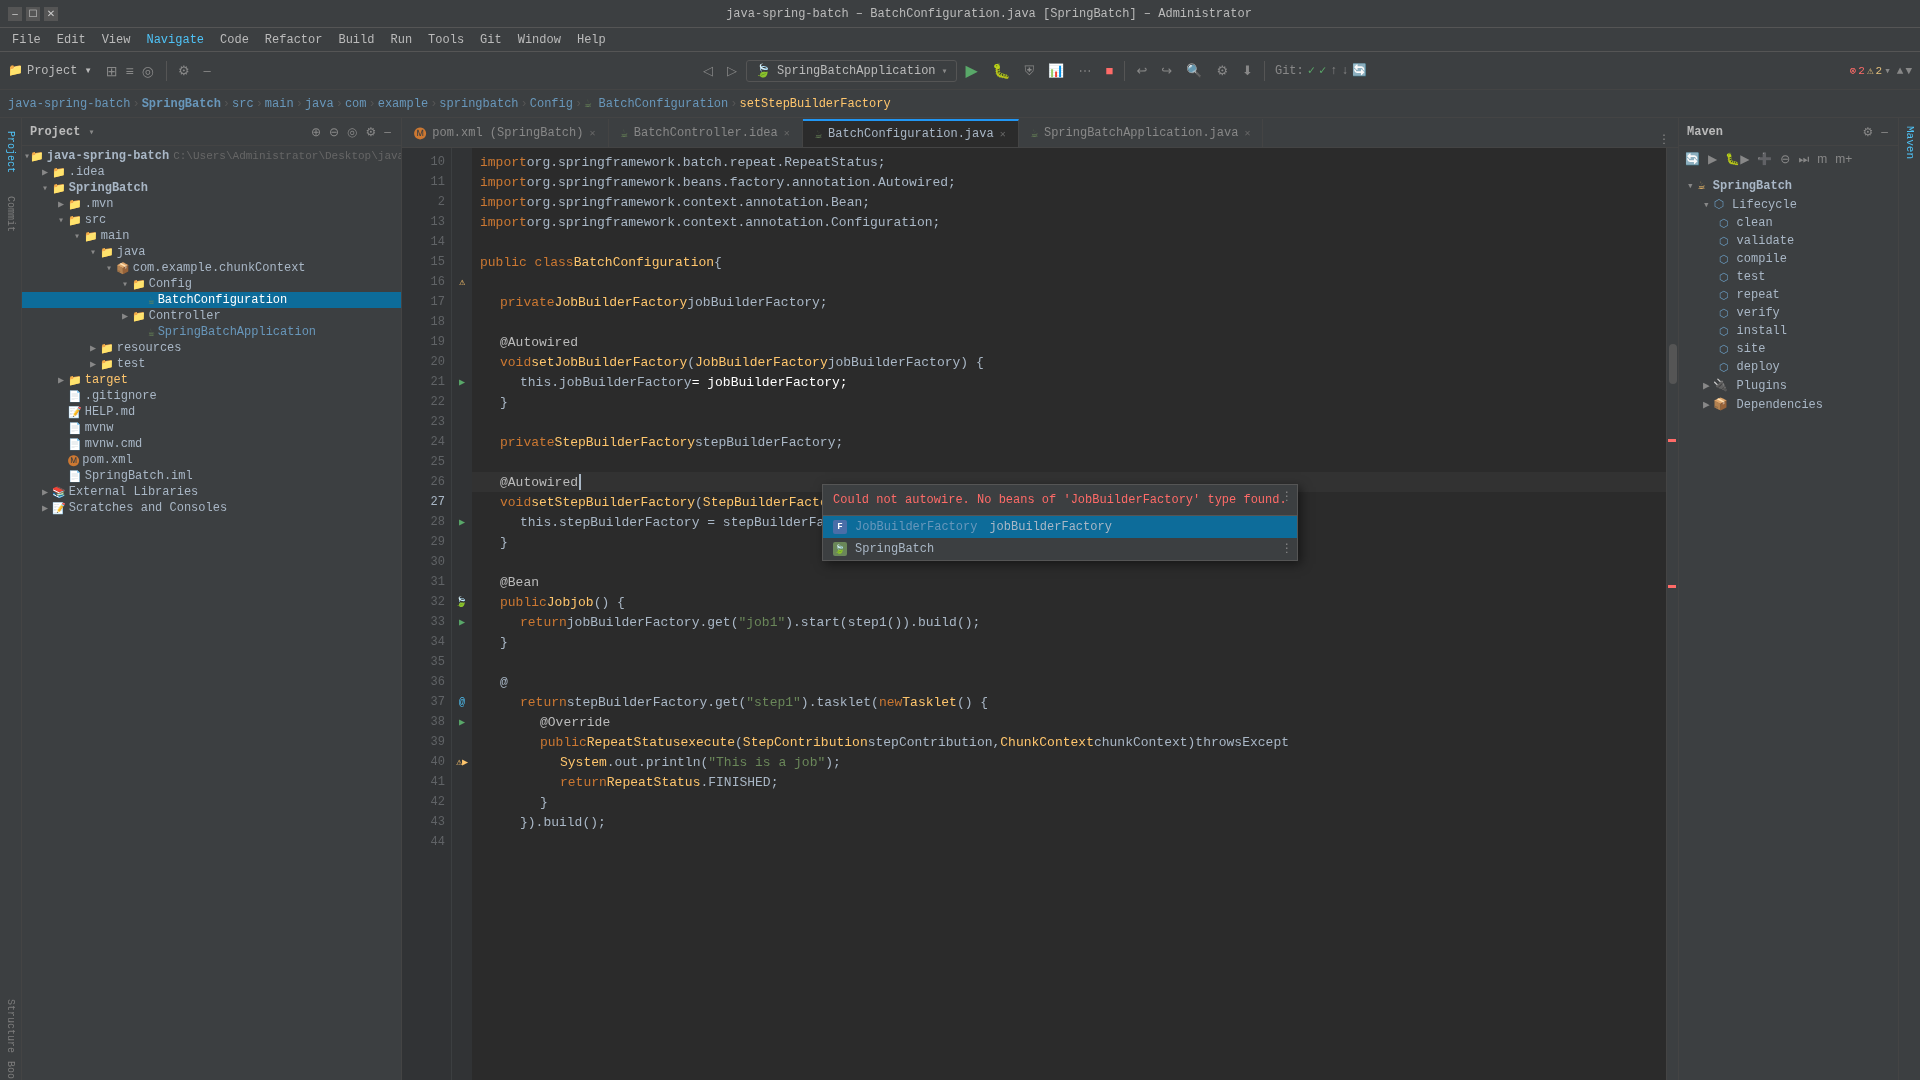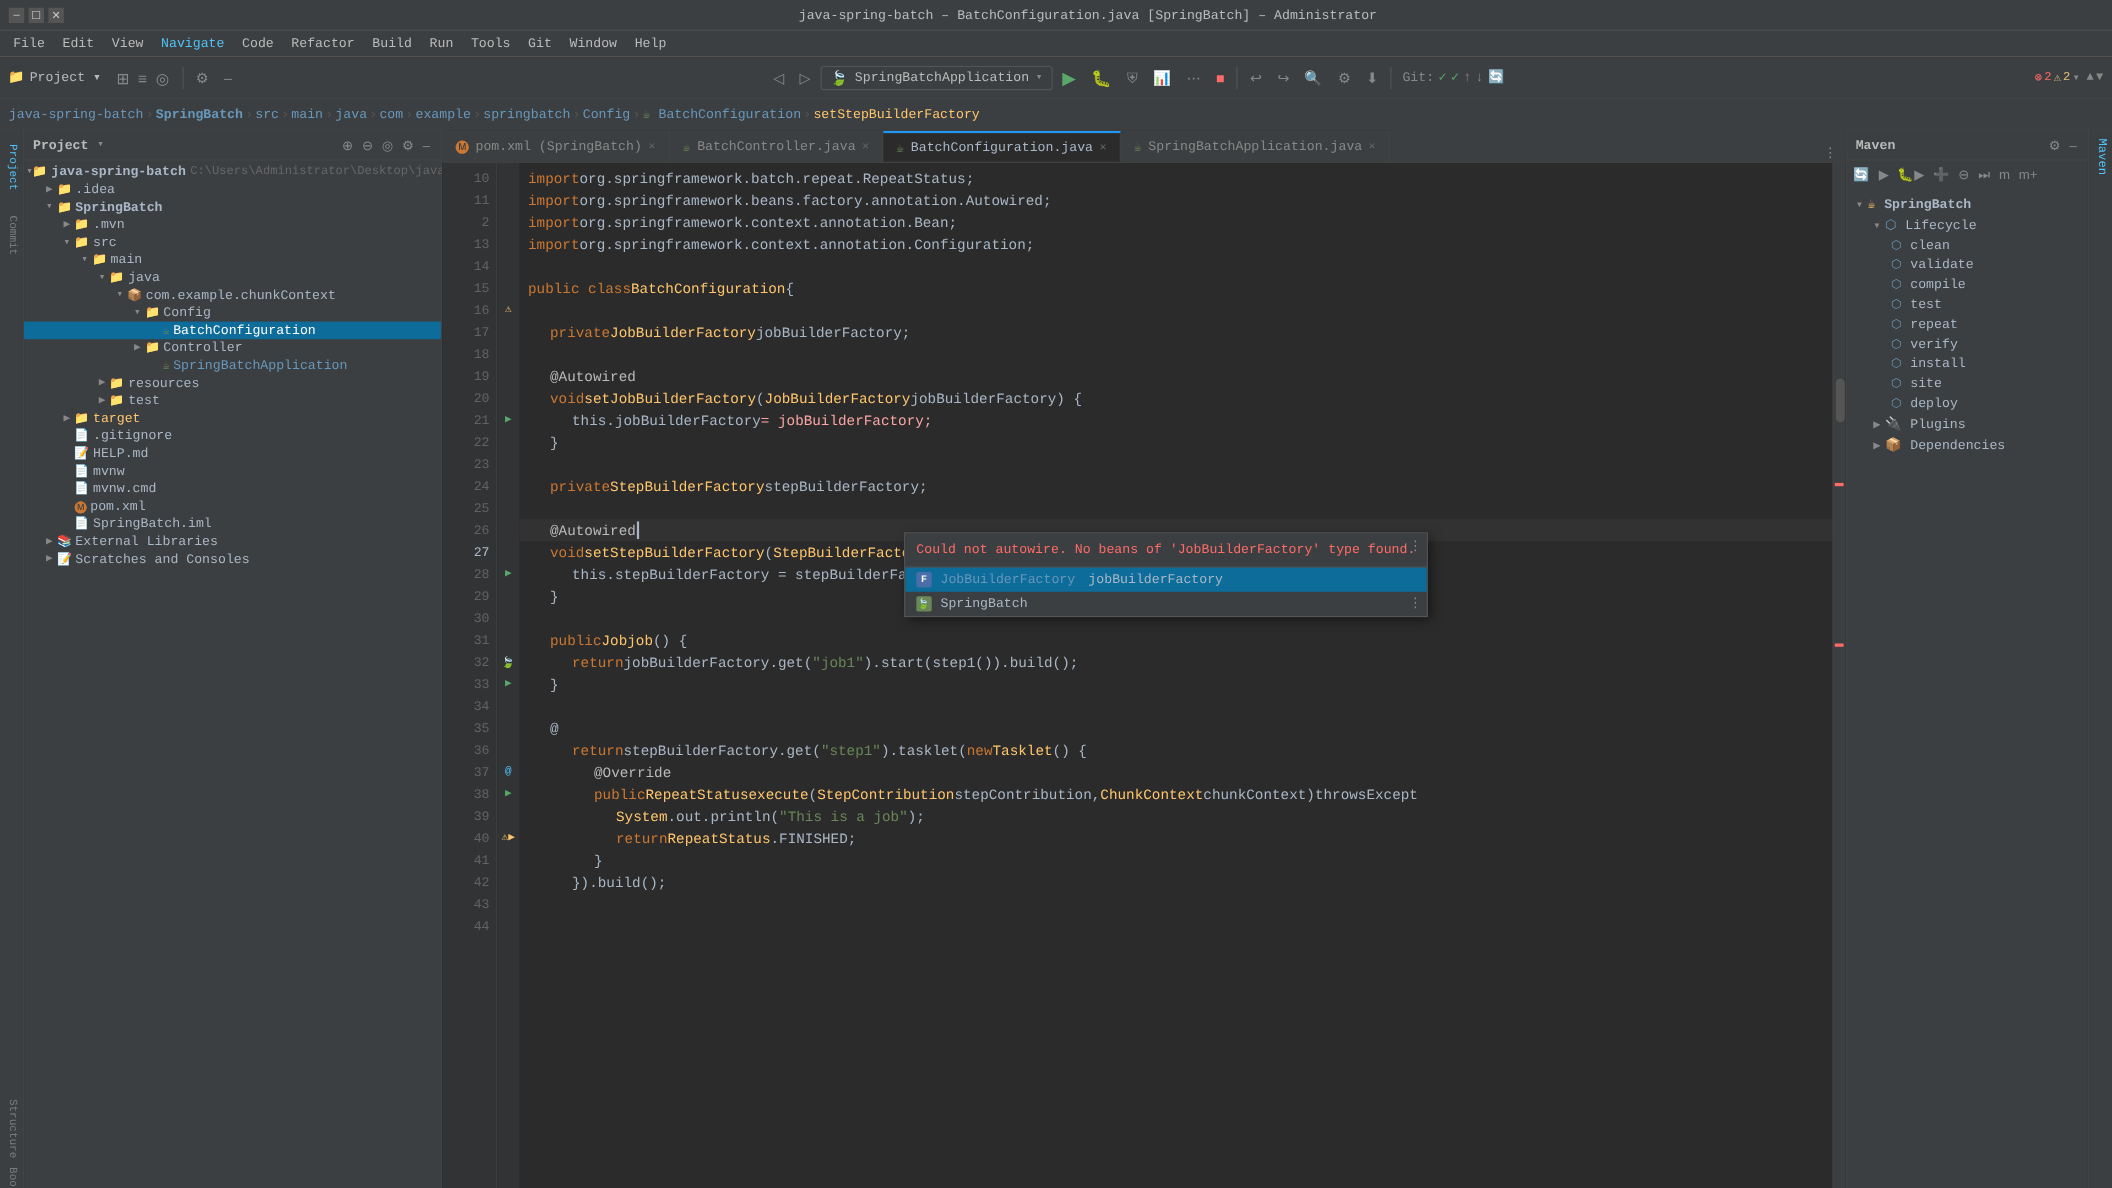--- a/index.html
+++ b/index.html
@@ -418,21 +418,21 @@
   <div class="editor-area">
 
     <div class="editor-tabs">
       <div class="tab">
         <span style="color:#cc7832;">🅜</span>
         <span>pom.xml (SpringBatch)</span>
         <span class="tab-close">✕</span>
       </div>
       <div class="tab">
         <span style="color:#6a8759;">☕</span>
-        <span>BatchController.java</span>
+        <span>BatchController.idea</span>
         <span class="tab-close">✕</span>
       </div>
       <div class="tab active">
         <span style="color:#6a8759;">☕</span>
         <span>BatchConfiguration.java</span>
         <span class="tab-close">✕</span>
       </div>
       <div class="tab">
         <span style="color:#6a8759;">☕</span>
         <span>SpringBatchApplication.java</span>
@@ -542,30 +542,31 @@
         <div class="code-line"><span class="kw">import</span> <span style="color:#a9b7c6;">org.springframework.beans.factory.annotation.</span><span style="color:#a9b7c6;">Autowired</span><span style="color:#a9b7c6;">;</span></div>
         <div class="code-line"><span class="kw">import</span> <span style="color:#a9b7c6;">org.springframework.context.annotation.Bean;</span></div>
         <div class="code-line"><span class="kw">import</span> <span style="color:#a9b7c6;">org.springframework.context.annotation.Configuration;</span></div>
         <div class="code-line"></div>
         <div class="code-line"><span class="kw">public class</span> <span class="cls">BatchConfiguration</span> <span style="color:#a9b7c6;">{</span></div>
         <div class="code-line"></div>
         <div class="code-line"><span style="padding-left:20px;"></span><span class="kw">private</span> <span class="cls">JobBuilderFactory</span> <span style="color:#a9b7c6;">jobBuilderFactory;</span></div>
         <div class="code-line"></div>
         <div class="code-line"><span style="padding-left:20px;"></span><span style="color:#bbb;">@Autowired</span></div>
         <div class="code-line"><span style="padding-left:20px;"></span><span class="kw">void</span> <span class="fn">setJobBuilderFactory</span> <span style="color:#a9b7c6;">(</span><span class="cls">JobBuilderFactory</span> <span style="color:#a9b7c6;">jobBuilderFactory) {</span></div>
-        <div class="code-line"><span style="padding-left:40px;"></span><span style="color:#a9b7c6;">this.</span><span style="color:#a9b7c6;">jobBuilderFactory</span> <span style="color:#fca5a5;">= jobBuilderFactory;</span></div>
+        <div class="code-line"><span style="padding-left:40px;"></span><span style="color:#a9b7c6;">this.</span><span style="color:#a9b7c6;">jobBuilderFactory</span> <span style="color:#ffffff;">= jobBuilderFactory;</span></div>
         <div class="code-line"><span style="padding-left:20px;"></span><span style="color:#a9b7c6;">}</span></div>
         <div class="code-line"></div>
         <div class="code-line"><span style="padding-left:20px;"></span><span class="kw">private</span> <span class="cls">StepBuilderFactory</span> <span style="color:#a9b7c6;">stepBuilderFactory;</span></div>
         <div class="code-line"></div>
         <div class="code-line current-line"><span style="padding-left:20px;"></span><span style="color:#bbb;">@Autowired</span><span style="display:inline-block;width:2px;height:16px;background:#a9b7c6;vertical-align:middle;margin-left:1px;"></span></div>
         <div class="code-line"><span style="padding-left:20px;"></span><span class="kw">void</span> <span class="fn">setStepBuilderFactory</span> <span style="color:#a9b7c6;">(</span><span class="cls">StepBuilderFactory</span> <span style="color:#a9b7c6;">stepBuilderFactory) {</span></div>
         <div class="code-line"><span style="padding-left:40px;"></span><span style="color:#a9b7c6;">this.stepBuilderFactory = stepBuilderFactory;</span></div>
         <div class="code-line"><span style="padding-left:20px;"></span><span style="color:#a9b7c6;">}</span></div>
         <div class="code-line"></div>
+        <div class="code-line"><span style="padding-left:20px;"></span><span style="color:#bbb;">@Bean</span></div>
         <div class="code-line"><span style="padding-left:20px;"></span><span class="kw">public</span> <span class="cls">Job</span> <span class="fn">job</span> <span style="color:#a9b7c6;">() {</span></div>
         <div class="code-line"><span style="padding-left:40px;"></span><span class="kw">return</span> <span style="color:#a9b7c6;text-align:right;">jobBuilderFactory.get(</span><span class="str">"job1"</span><span style="color:#a9b7c6;">).start(step1()).build();</span></div>
         <div class="code-line"><span style="padding-left:20px;"></span><span style="color:#a9b7c6;">}</span></div>
         <div class="code-line"></div>
         <div class="code-line"><span style="padding-left:20px;"></span><span style="color:#a9b7c6;">@</span></div>
         <div class="code-line"><span style="padding-left:40px;"></span><span class="kw">return</span> <span style="color:#a9b7c6;">stepBuilderFactory.get(</span><span class="str">"step1"</span><span style="color:#a9b7c6;">).tasklet(</span><span class="kw">new</span> <span class="cls">Tasklet</span><span style="color:#a9b7c6;">() {</span></div>
         <div class="code-line"><span style="padding-left:60px;"></span><span style="color:#bbb;">@Override</span></div>
         <div class="code-line"><span style="padding-left:60px;"></span><span class="kw">public</span> <span class="cls">RepeatStatus</span> <span class="fn">execute</span><span style="color:#a9b7c6;">(</span><span class="cls">StepContribution</span> <span style="color:#a9b7c6;">stepContribution,</span> <span class="cls">ChunkContext</span> <span style="color:#a9b7c6;">chunkContext)</span> <span style="color:#a9b7c6;">throws</span> <span style="color:#a9b7c6;">Except</span></div>
         <div class="code-line"><span style="padding-left:80px;"></span><span class="cls">System</span><span style="color:#a9b7c6;">.out.println(</span><span class="str">"This is a job"</span><span style="color:#a9b7c6;">);</span></div>
         <div class="code-line"><span style="padding-left:80px;"></span><span class="kw">return</span> <span class="cls">RepeatStatus</span><span style="color:#a9b7c6;">.FINISHED;</span></div>

